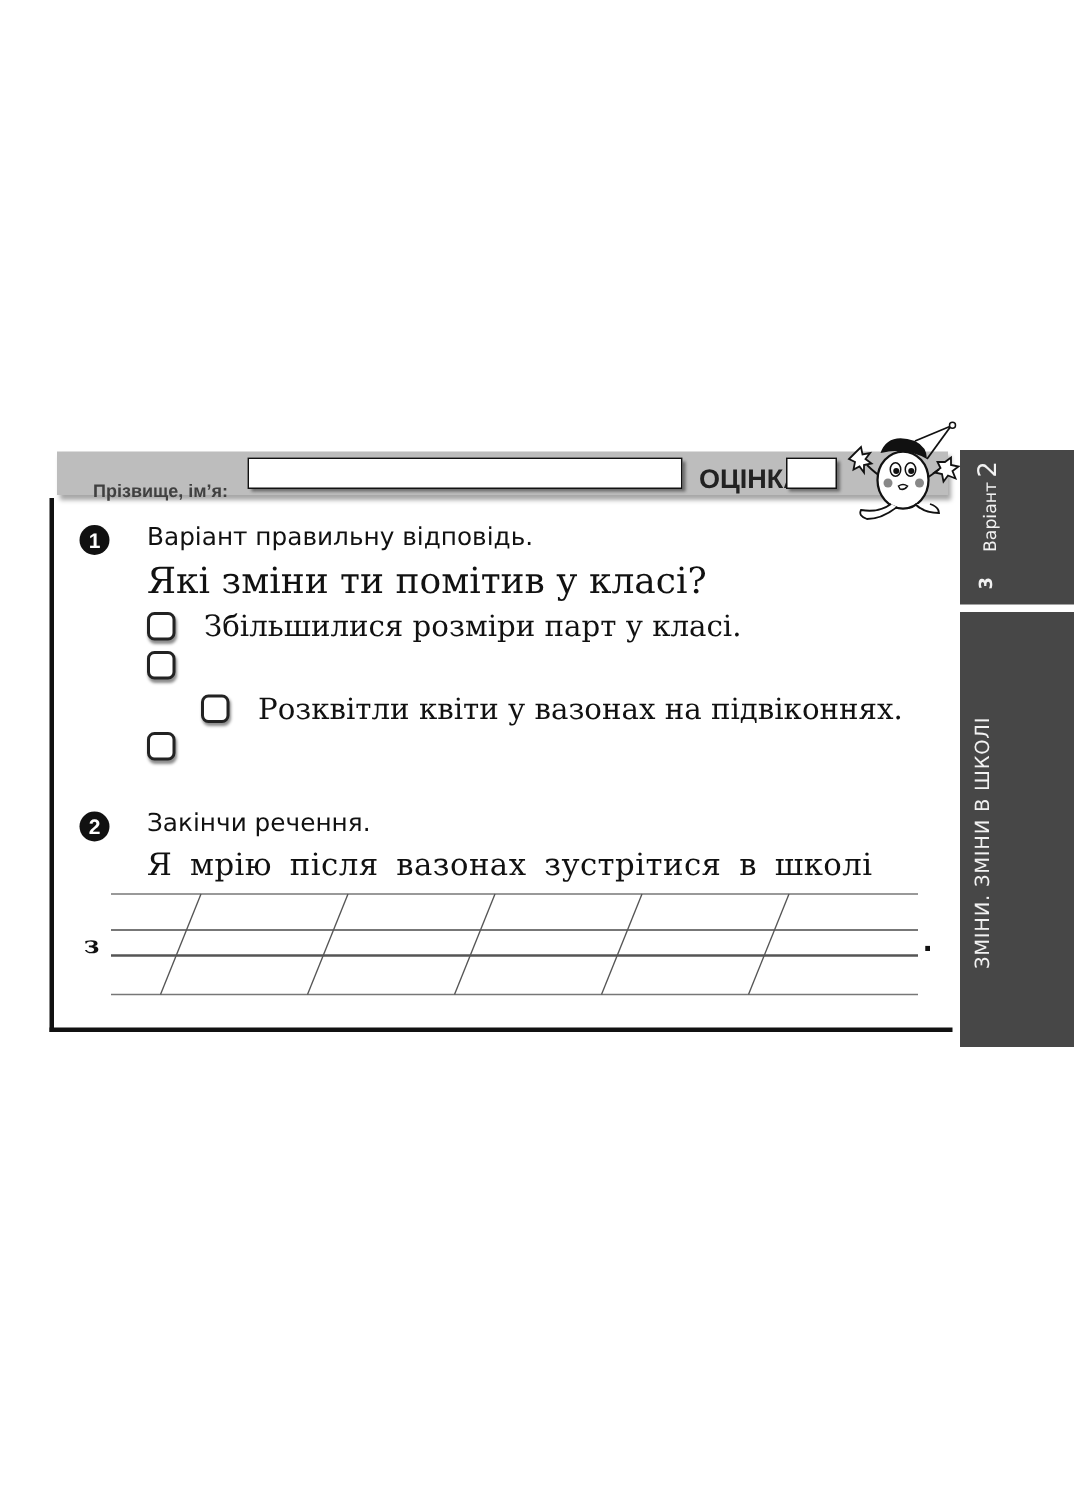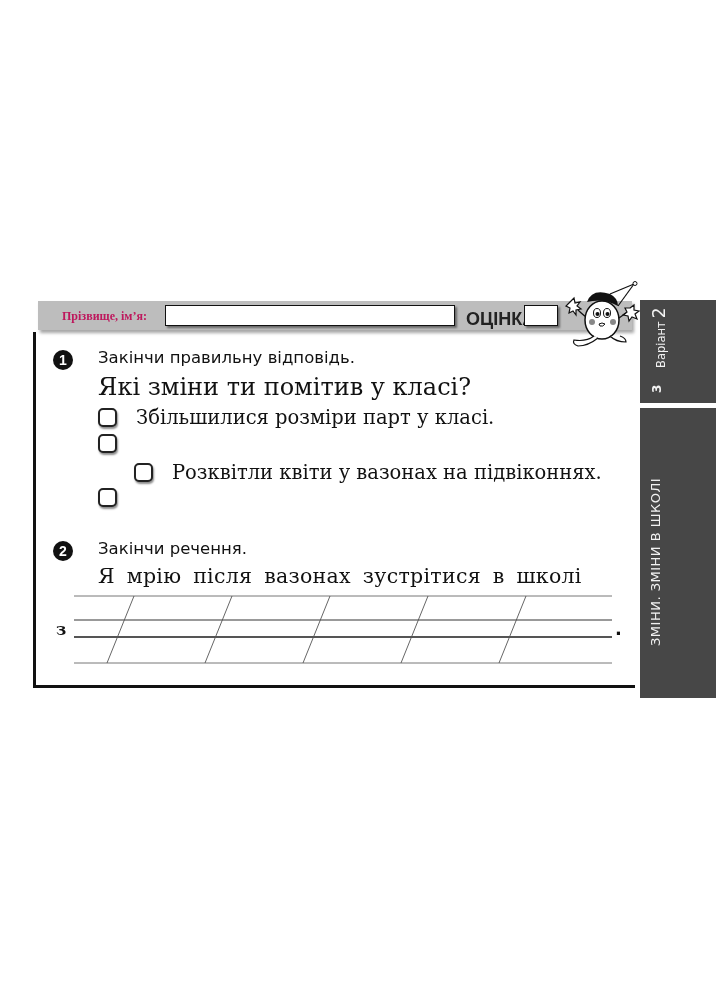--- a/index.html
+++ b/index.html
@@ -9,22 +9,22 @@
   }
   .abs { position: absolute; }
 
   
   .header-bar {
     left: 38px; top: 301px; width: 594px; height: 29px;
     background: #bdbdbd;
     box-shadow: 2px 3px 3px rgba(0,0,0,0.35);
   }
   .name-label {
-    left: 62px; top: 309px; font-family: Liberation Serif, serif;
-    font-weight: bold; font-size: 12px; color: #be185d;
+    left: 62px; top: 320px; font-family: Liberation Sans, sans-serif;
+    font-weight: bold; font-size: 12px; color: #404040;
   }
   .name-field {
     left: 165px; top: 305px; width: 288px; height: 19px;
     background: #fff; border: 1.5px solid #111;
     box-shadow: 2px 2px 2px rgba(0,0,0,0.45);
   }
   .grade-label {
     left: 466px; top: 309px; font-family: "Liberation Sans", sans-serif;
     font-weight: bold; font-size: 18px; color: #222;
   }
@@ -120,21 +120,21 @@
   <span class="variant-label">Варіант</span><span class="variant-num">2</span>
 </div>
 <div class="abs vert lesson-num">3</div>
 <div class="abs side-bottom"></div>
 <div class="abs vert topic">ЗМІНИ. ЗМІНИ В ШКОЛІ</div>
 
 <div class="abs frame-left"></div>
 <div class="abs frame-bottom"></div>
 
 <div class="abs task-num" style="left:53px; top:350px;">1</div>
-<div class="abs instr" style="left:98px; top:348px;">Закінчи правильну відповідь.</div>
+<div class="abs instr" style="left:98px; top:348px;">Варіант правильну відповідь.</div>
 <div class="abs serif q1-text">Які зміни ти помітив у класі?</div>
 
 <div class="opt" style="top:406px;">
   <span class="cb"></span>
   <span class="opt-text">Збільшилися розміри парт у класі.</span>
 </div>
 <div class="opt" style="top:434px;">
   <span class="cb"></span>
 </div>
 <div class="opt" style="top:461px;padding-left:36px;">

